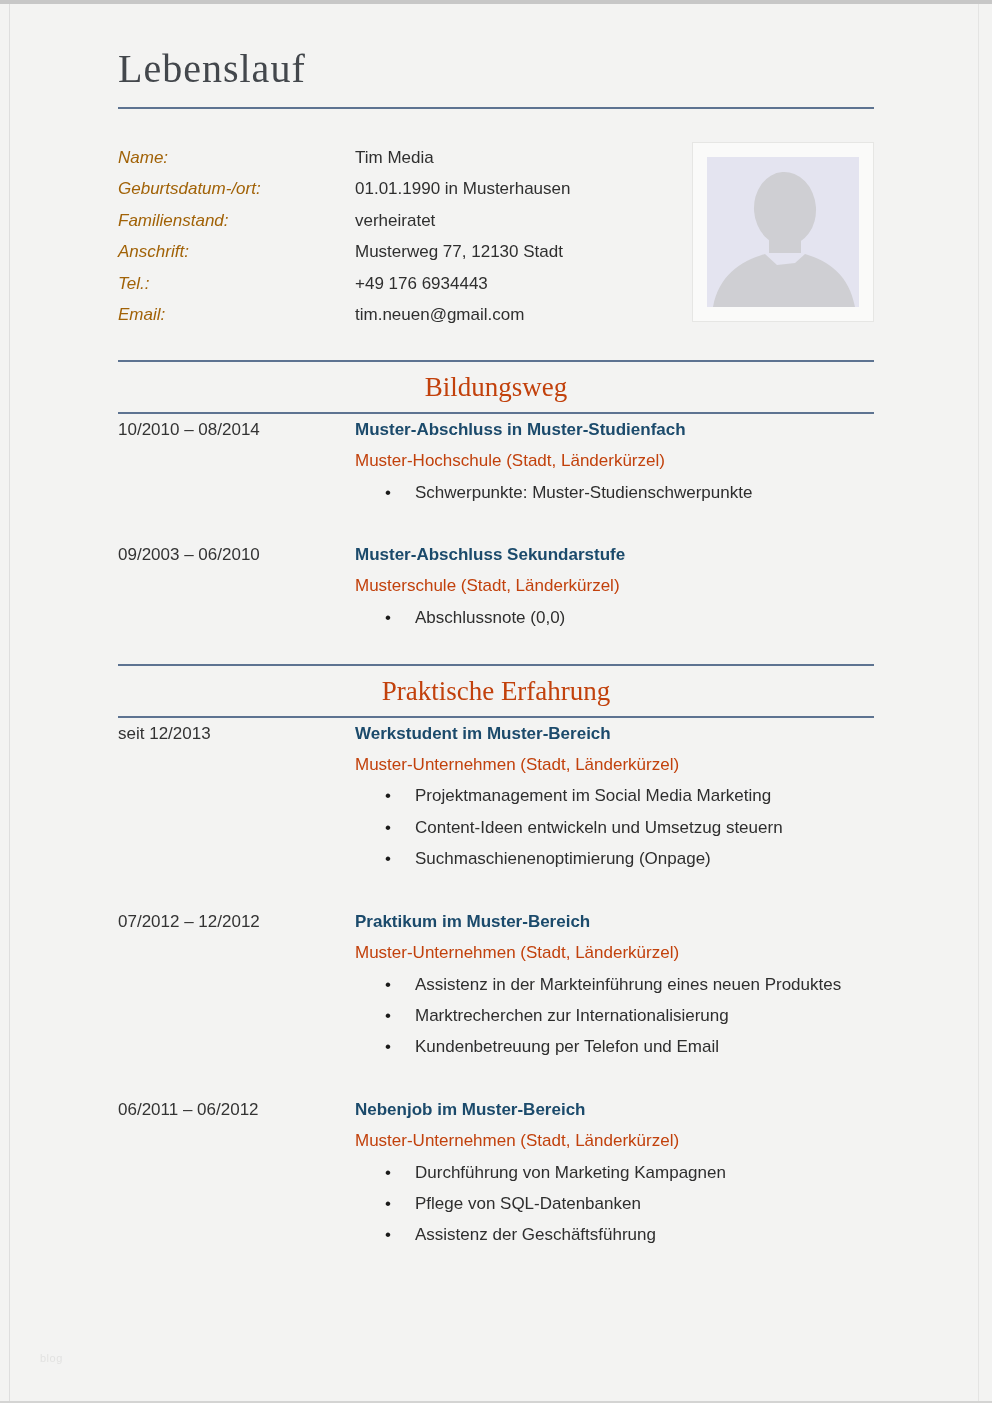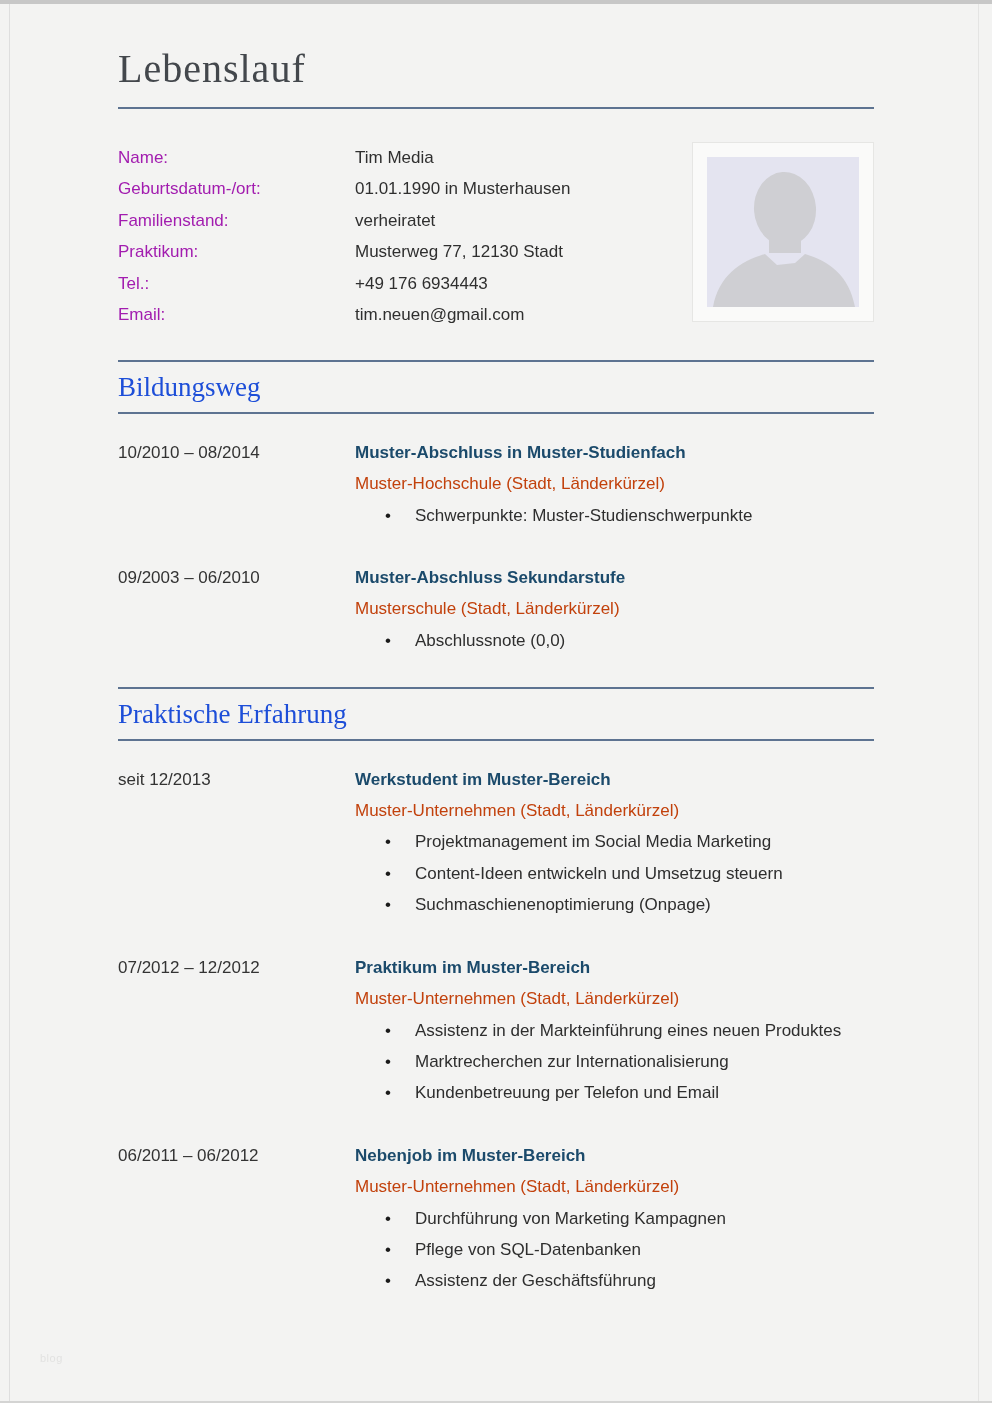--- a/index.html
+++ b/index.html
@@ -51,21 +51,21 @@
   .personal{
     display:flex;
     margin-top:33px;
   }
   .info-grid{flex:1 1 auto;}
   .info-row{
     display:flex;
     line-height:31.4px;
     font-size:17px;
   }
-  .info-label{width:237px;flex:0 0 237px;color:#a21caf;}
+  .info-label{width:237px;flex:0 0 237px;color:#a16207;font-style:italic;}
   .info-value{color:#2f2f2f;}
 
   .photo-frame{
     flex:0 0 182px;
     width:182px;
     height:180px;
     background:#fafaf9;
     border:1px solid #e6e6e4;
     padding:14px;
     margin-top:0px;
@@ -77,25 +77,26 @@
     overflow:hidden;
   }
   .photo-inner svg{display:block;width:100%;height:100%;}
 
   
   .cv-section{margin-top:30px;}
   .section-heading{
     font-family:"Liberation Serif","DejaVu Serif",serif;
     font-weight:400;
     font-size:27px;
-    color:#1d4ed8;
+    color:#c2410c;
     margin:9px 0 8px 0;
     line-height:1.2;
-  }
-  .entries{margin-top:23px;}
+    text-align:center;
+  }
+  .entries{}
   .entry{
     display:flex;
     margin-bottom:31px;
     font-size:17px;
     line-height:31.4px;
   }
   .entry-date{
     width:237px;flex:0 0 237px;
     color:#333;
   }
@@ -149,21 +150,21 @@
     <div class="info-label">Geburtsdatum-/ort:</div>
     <div class="info-value">01.01.1990 in Musterhausen</div>
   </div>
 
   <div class="info-row">
     <div class="info-label">Familienstand:</div>
     <div class="info-value">verheiratet</div>
   </div>
 
   <div class="info-row">
-    <div class="info-label">Praktikum:</div>
+    <div class="info-label">Anschrift:</div>
     <div class="info-value">Musterweg 77, 12130 Stadt</div>
   </div>
 
   <div class="info-row">
     <div class="info-label">Tel.:</div>
     <div class="info-value">+49 176 6934443</div>
   </div>
 
   <div class="info-row">
     <div class="info-label">Email:</div>

